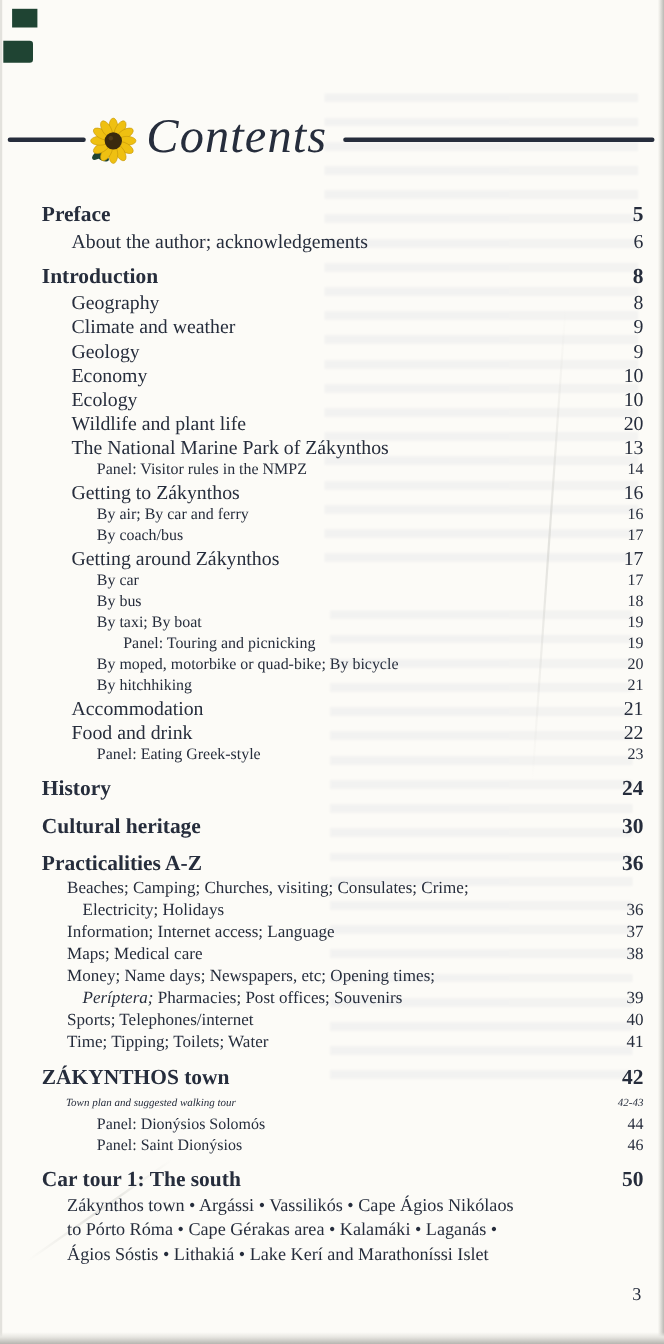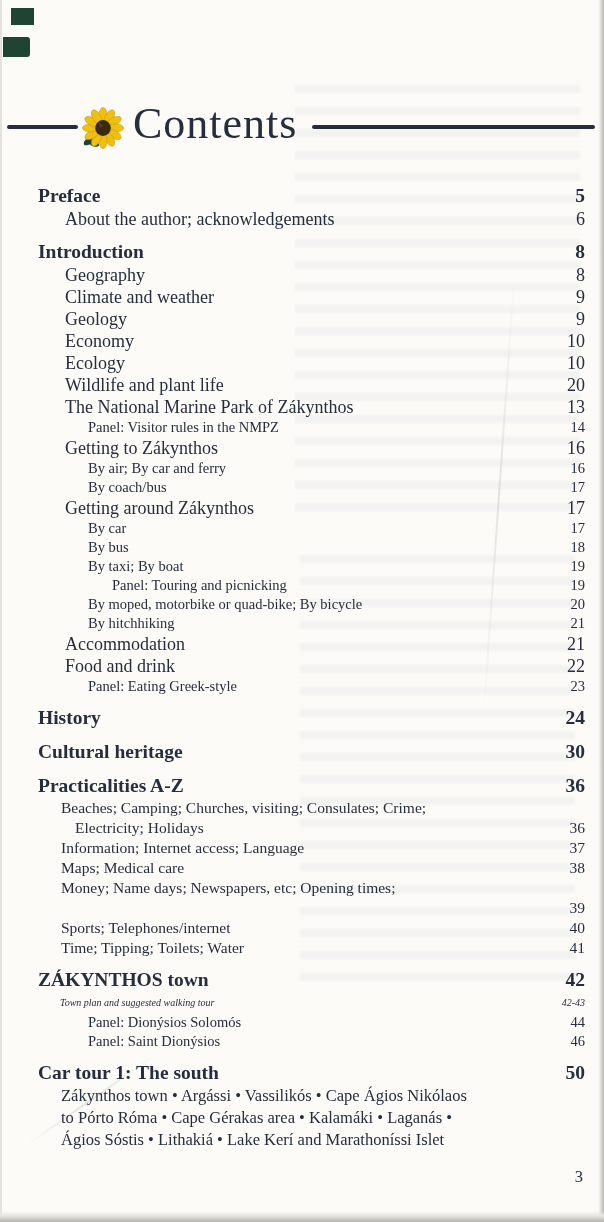--- a/index.html
+++ b/index.html
@@ -43,21 +43,21 @@
   .c2{left:90px;top:1020px;height:160px;transform:rotate(55deg);}
 
   .content{position:relative;z-index:3;}
 
   
   .header{display:flex;align-items:center;padding-top:102px;margin:0 9px 0 7px;}
   .rule{height:4px;background:var(--ink);border-radius:2px;}
   .rule.left{width:71px;flex:0 0 auto;}
   .rule.right{flex:1;}
   .sunflower{width:44px;height:44px;margin:0 0 0 3px;flex:0 0 auto;position:relative;top:1px;}
-  .title{font-size:44px;line-height:1;padding:0 15px 6px 8px;letter-spacing:1px;color:var(--ink);}
+  .title{font-size:44px;font-style:italic;line-height:1;padding:0 15px 6px 8px;letter-spacing:1px;color:var(--ink);}
 
   
   .toc{padding:22px 19px 0 38px;}
   .row{display:flex;align-items:baseline;}
   .pg{margin-left:auto;padding-left:10px;flex:0 0 auto;}
   .h{font-weight:bold;font-size:19.5px;line-height:24px;margin-top:10px;}
   .sub1{font-size:18px;line-height:22px;padding-left:27px;}
   .sub2{font-size:14.5px;line-height:19px;padding-left:50px;gap:18px;}
   .sub3{font-size:14.5px;line-height:19px;padding-left:74px;}
   .p1{font-size:15.5px;line-height:20px;padding-left:23px;}
@@ -231,20 +231,21 @@
           <span class="pg">37</span>
         </div>
         <div class="row p1">
           <span class="lbl">Maps; Medical care</span>
           <span class="pg">38</span>
         </div>
         <div class="row p1">
           <span class="lbl">Money; Name days; Newspapers, etc; Opening times;</span>
         </div>
         <div class="row p1c">
+          <span class="lbl"><span class="it">Períptera;</span><span> Pharmacies; Post offices; Souvenirs</span></span>
           <span class="pg">39</span>
         </div>
         <div class="row p1">
           <span class="lbl">Sports; Telephones/internet</span>
           <span class="pg">40</span>
         </div>
         <div class="row p1">
           <span class="lbl">Time; Tipping; Toilets; Water</span>
           <span class="pg">41</span>
         </div>

